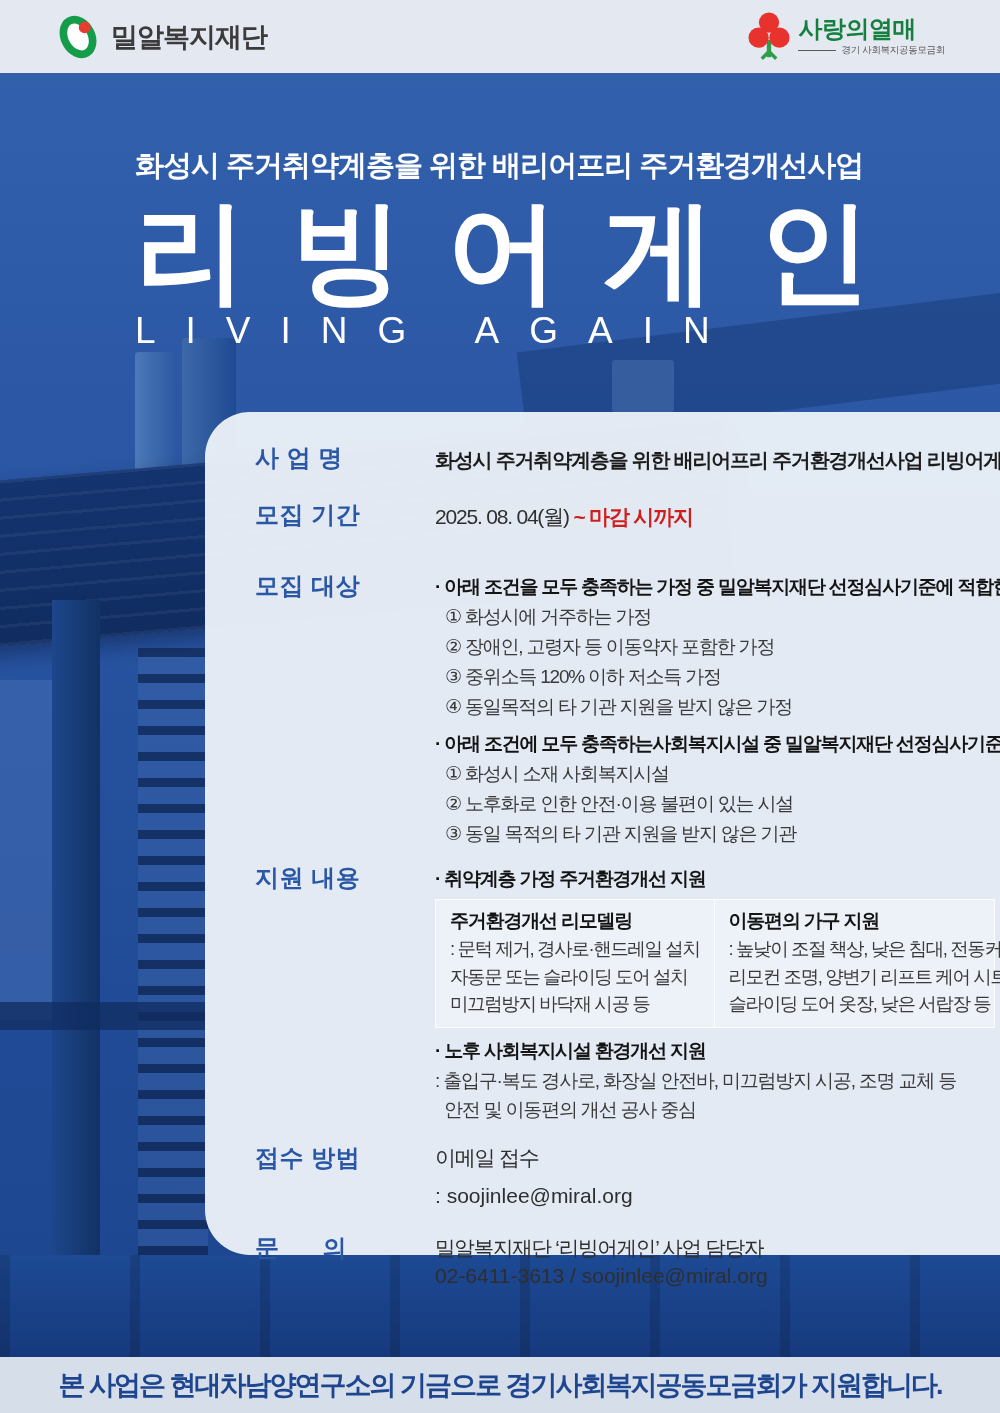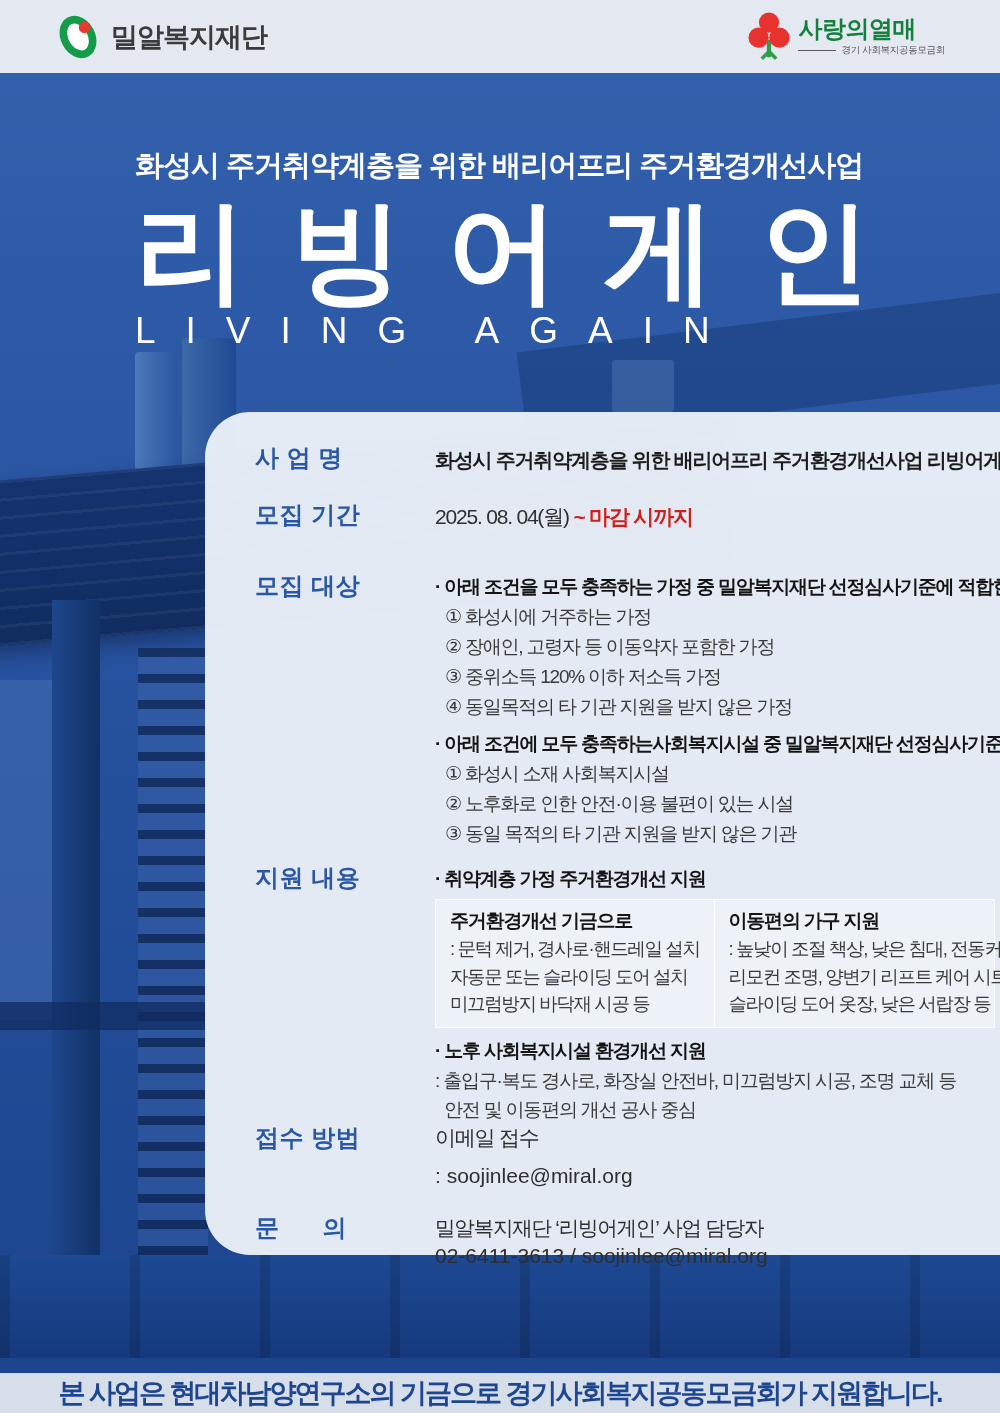--- a/index.html
+++ b/index.html
@@ -82,31 +82,31 @@
   .row-target { margin-bottom: 15px; }
 
   .support-table { display: grid; grid-template-columns: 1fr 1fr; width: 560px;
       border: 1px solid #fdfdfe; background: rgba(255,255,255,0.35); margin: 5px 0 8px 0; }
   .support-col { padding: 7px 14px 9px 14px; }
   .support-col + .support-col { border-left: 1px solid #fdfdfe; }
   .support-col .head { font-size: 19px; font-weight: 800; color: #141414; line-height: 28px; white-space: nowrap; }
   .support-col .line { font-size: 18.5px; color: #3a3a3a; line-height: 27.5px; white-space: nowrap; letter-spacing: -1.4px; }
   .facility-line { font-size: 19px; color: #3a3a3a; line-height: 29px; white-space: nowrap; }
   .facility-line.indent { padding-left: 9px; }
-  .row-support { }
+  .row-support { margin-bottom: 20px; }
 
   .apply-line1 { font-size: 21px; color: #2e2e2e; line-height: 28px; }
   .apply-line2 { font-size: 21px; color: #2e2e2e; line-height: 28px; margin-top: 10px; }
   .row-apply { margin-bottom: 24px; }
 
   .contact-line1 { font-size: 20.5px; color: #2e2e2e; line-height: 28px; }
   .contact-line2 { font-size: 21px; color: #2e2e2e; line-height: 28px; margin-top: 0; }
 
   
-  .footer { position: absolute; z-index: 5; left: 0; bottom: 0; width: 1000px; height: 40px;
+  .footer { position: absolute; z-index: 5; left: 0; bottom: 0; width: 1000px; height: 56px;
       background: #d6deea; display: flex; align-items: center; justify-content: center; }
   .footer-text { font-size: 27px; font-weight: 800; color: #1e4590; letter-spacing: -2px; white-space: nowrap; }
 </style>
 </head>
 <body>
 
 <div class="poster">
 
   <div class="bg bg-roof-right"></div>
   <div class="bg bg-chimney-a"></div>
@@ -180,21 +180,21 @@
         <div class="group-item kr">③ 동일 목적의 타 기관 지원을 받지 않은 기관</div>
       </div>
     </div>
 
     <div class="row row-support">
       <div class="row-label">지원 내용</div>
       <div>
         <div class="group-title kr">· 취약계층 가정 주거환경개선 지원</div>
         <div class="support-table">
           <div class="support-col">
-            <div class="head kr">주거환경개선 기금으로</div>
+            <div class="head kr">주거환경개선 리모델링</div>
             <div class="line">: 문턱 제거, 경사로·핸드레일 설치</div>
             <div class="line">  자동문 또는 슬라이딩 도어 설치</div>
             <div class="line">  미끄럼방지 바닥재 시공 등</div>
           </div>
           <div class="support-col">
             <div class="head kr">이동편의 가구 지원</div>
             <div class="line">: 높낮이 조절 책상, 낮은 침대, 전동커튼</div>
             <div class="line">  리모컨 조명, 양변기 리프트 케어 시트</div>
             <div class="line">  슬라이딩 도어 옷장, 낮은 서랍장 등</div>
           </div>

